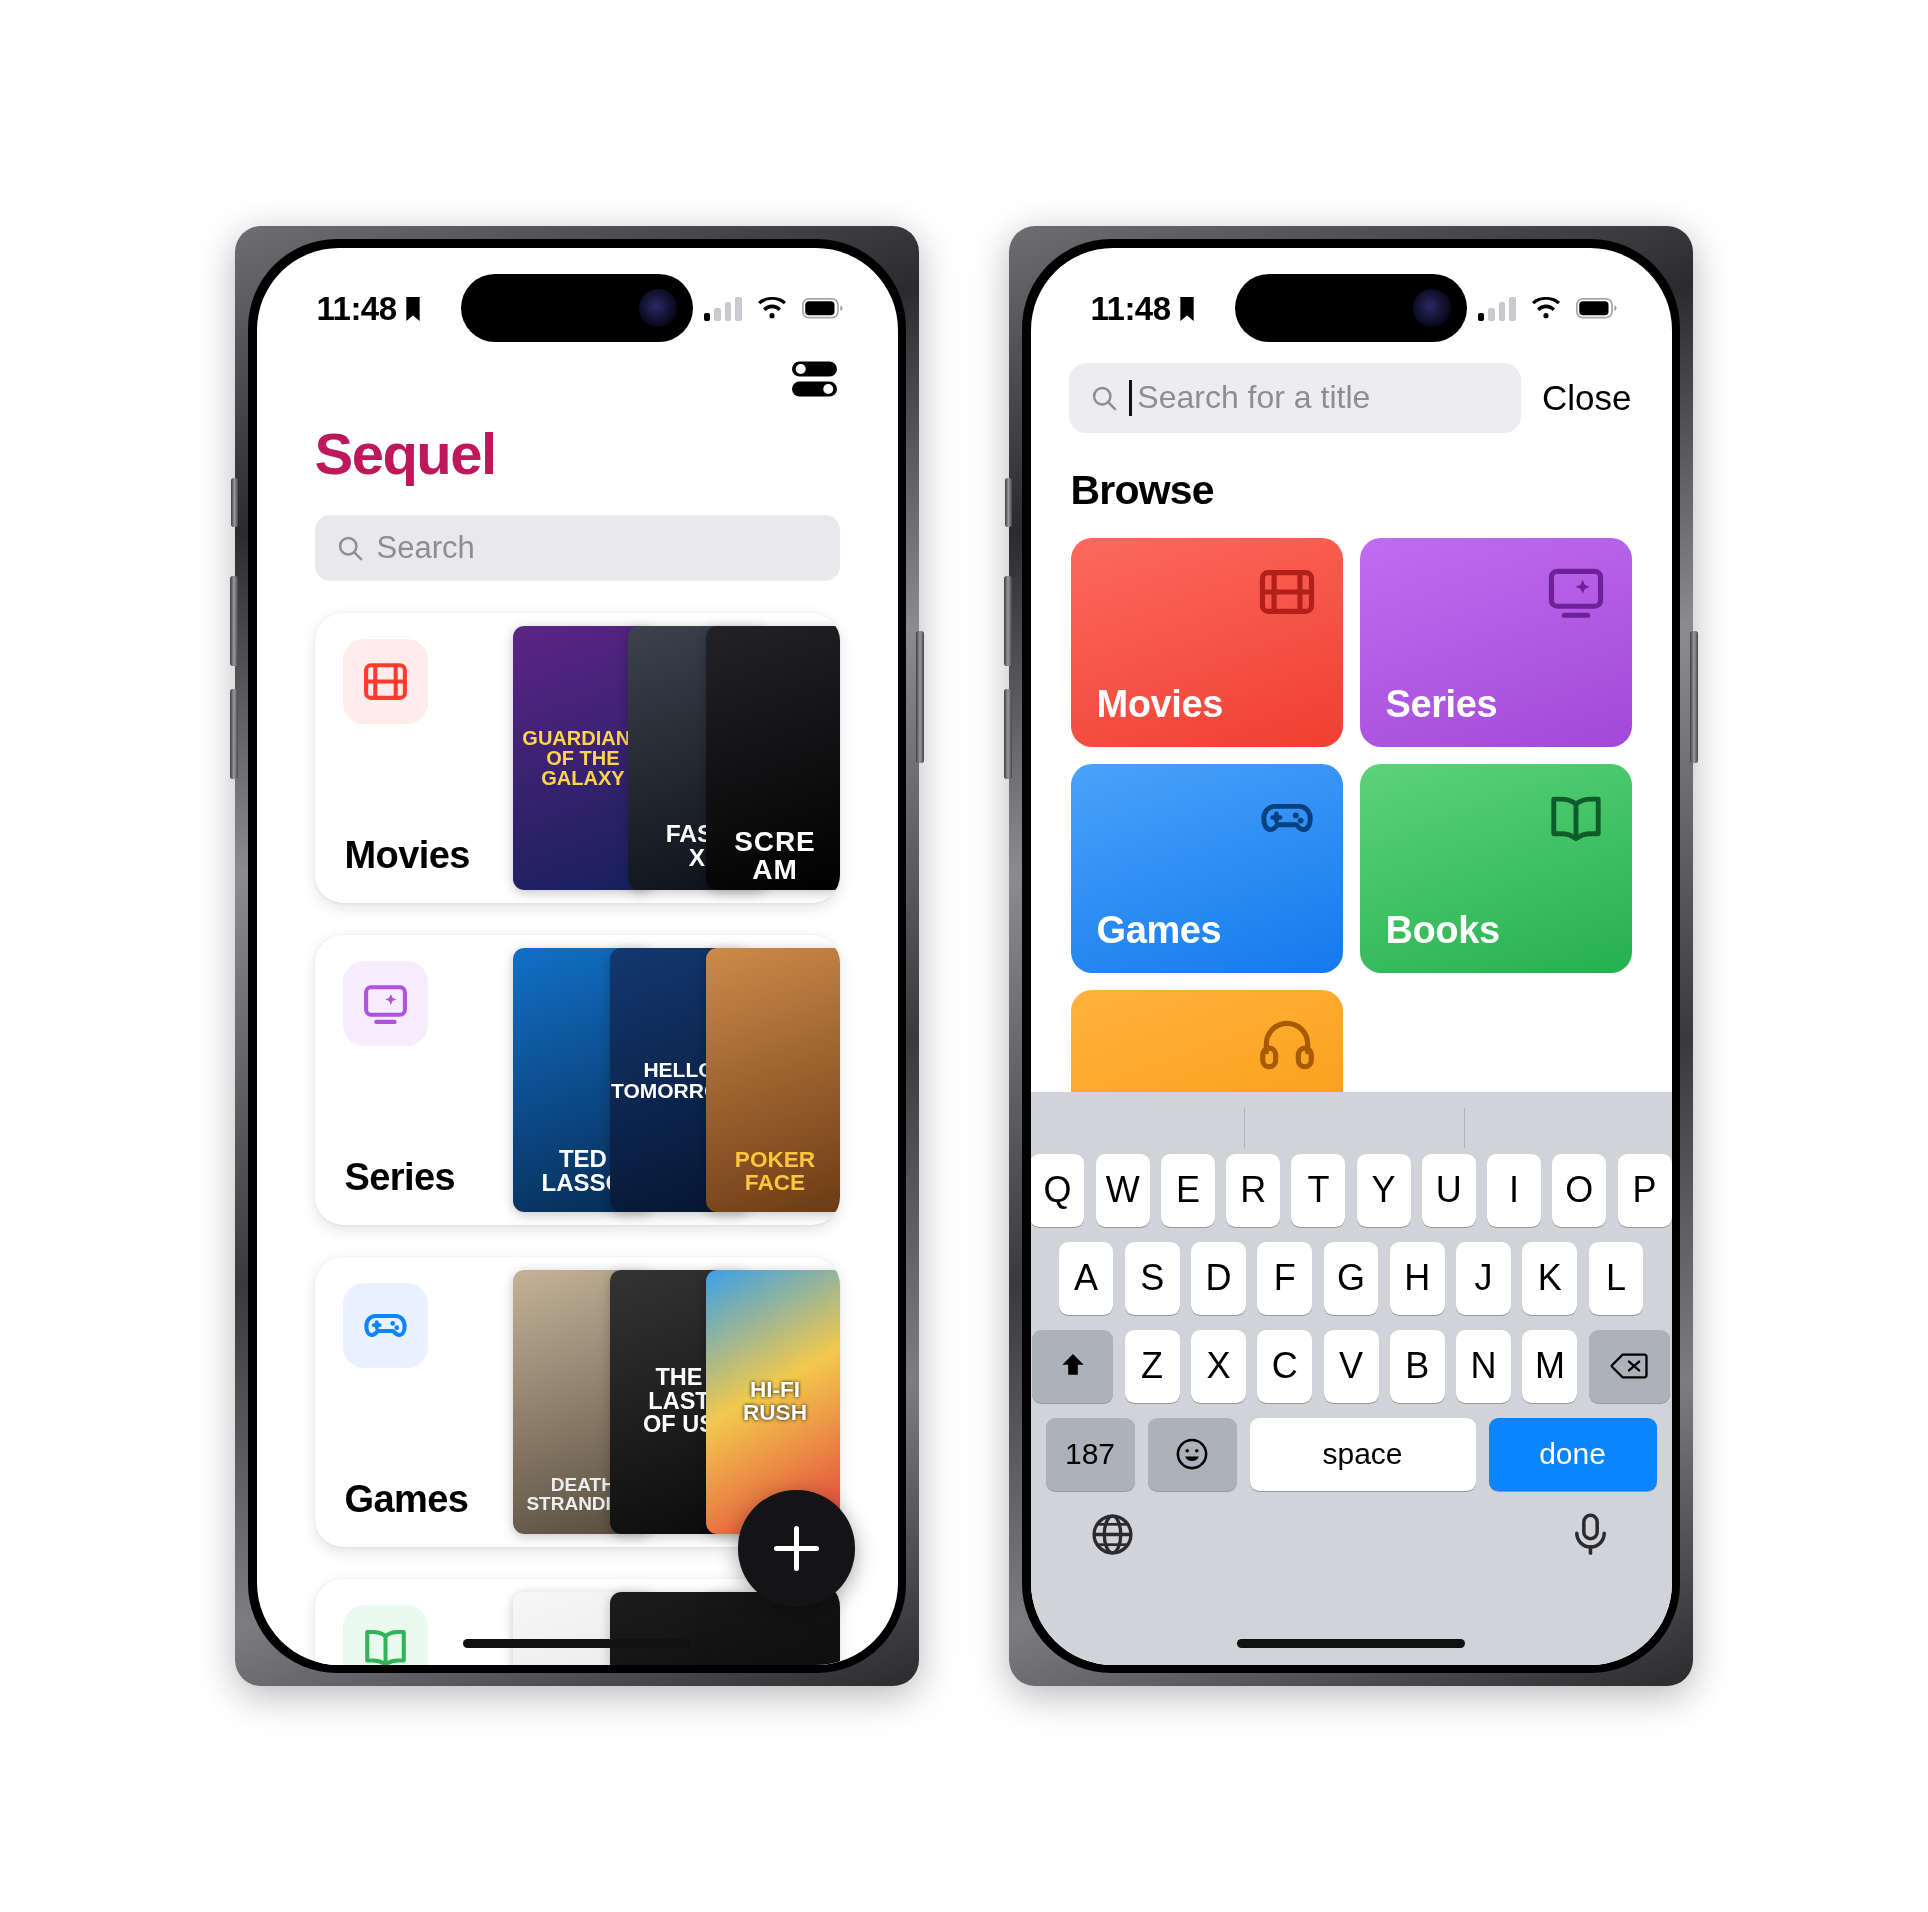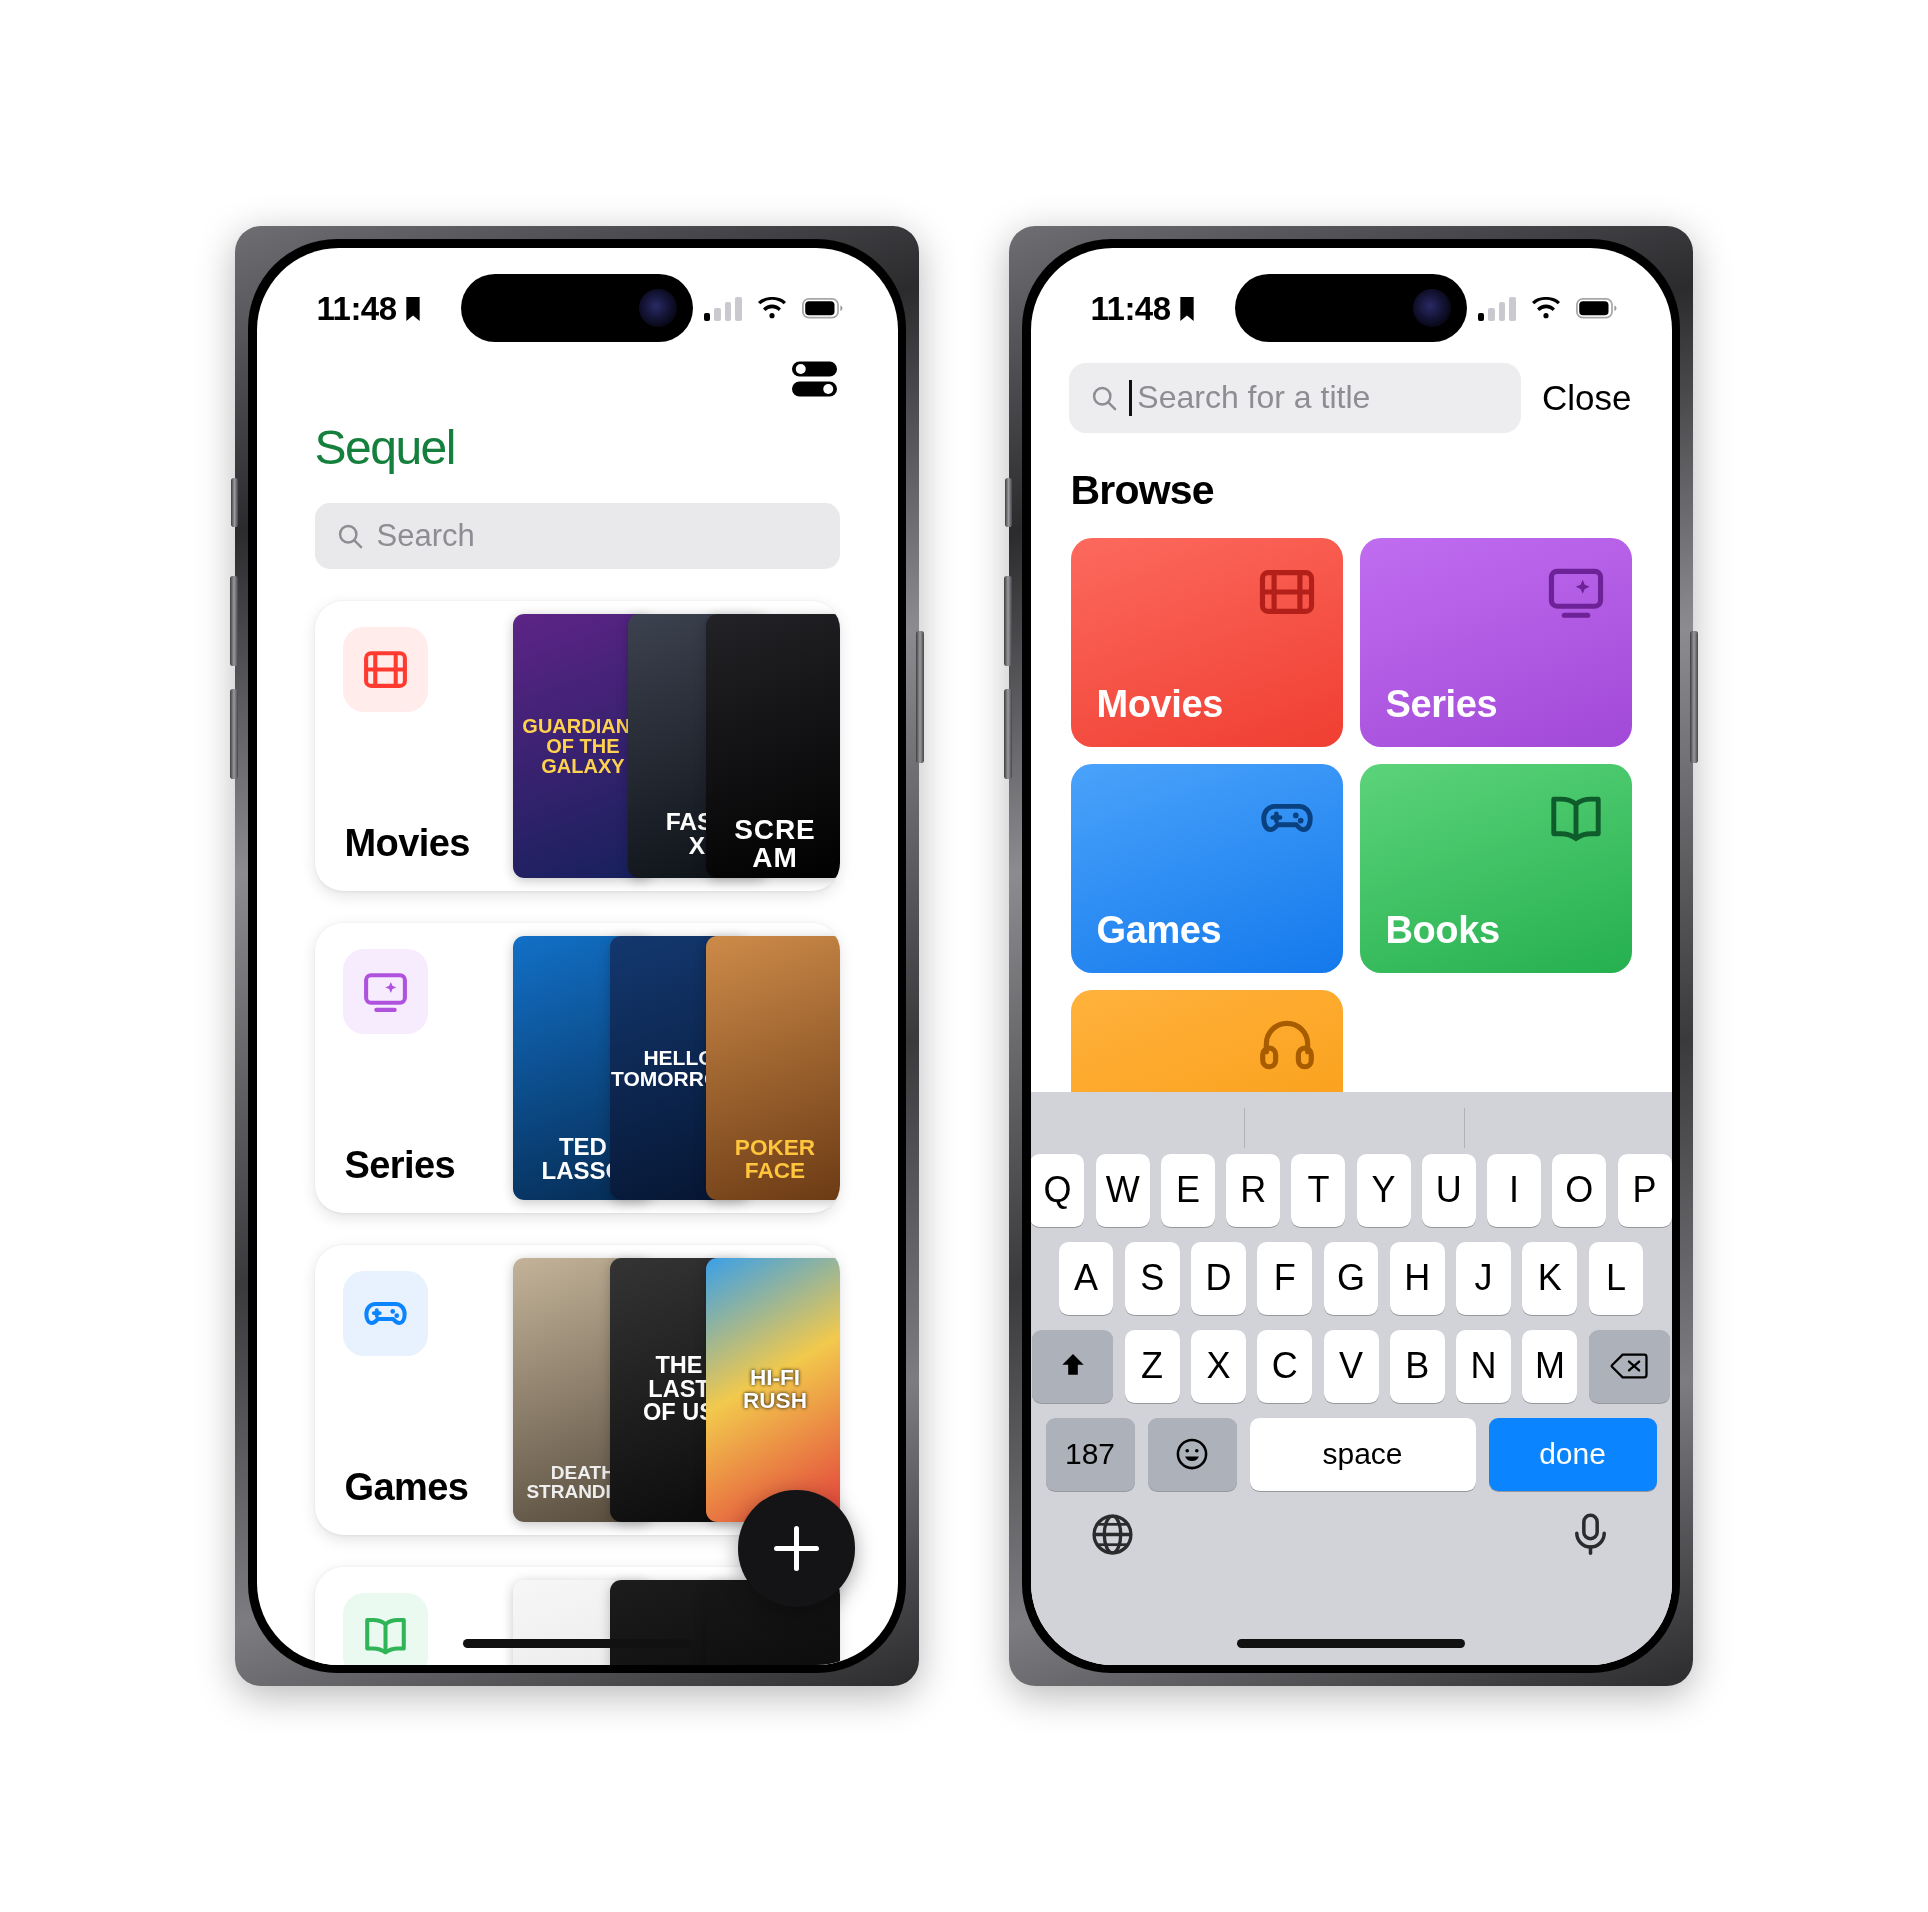--- a/index.html
+++ b/index.html
@@ -60,21 +60,21 @@
   .island::after {
     content:""; position:absolute; right: 16px; top: 50%; transform: translateY(-50%);
     width: 38px; height: 38px; border-radius: 50%;
     background: radial-gradient(circle at 45% 45%, #2a2a66 0%, #141436 42%, #050510 78%);
   }
 
   
   .l-content { position: absolute; inset: 0; padding-top: 98px; }
   .toolbar { display: flex; justify-content: flex-end; padding: 13px 58px 0 0; }
   .filter-icon { width: 51px; height: 40px; cursor: pointer; }
-  .page-title { font-size: 48px; font-weight: 400; letter-spacing: -1.5px; padding: 21px 0 0 58px; color:#15803d; }
+  .page-title { font-size: 58px; font-weight: 700; letter-spacing: -1.5px; padding: 21px 0 0 58px; color:#be185d; }
   .search-pill {
     margin: 28px 58px 0 58px; height: 66px; border-radius: 15px; background: #e9e9ec;
     display: flex; align-items: center; gap: 13px; padding: 0 21px;
   }
   .search-pill .mag { width: 28px; height: 28px; flex: 0 0 auto; }
   .search-pill .ph { font-size: 31px; color: #8d8d93; }
 
   .cards { padding: 32px 58px 0 58px; display: flex; flex-direction: column; gap: 32px; }
   .cat-card {
     position: relative; height: 290px; border-radius: 28px; background: #fff;

